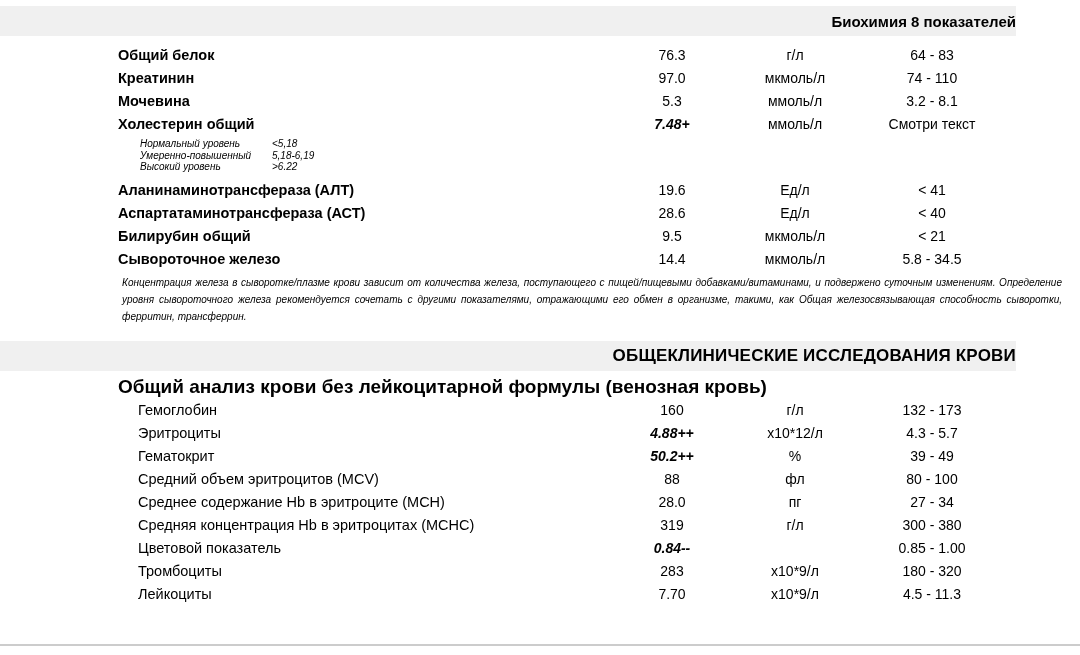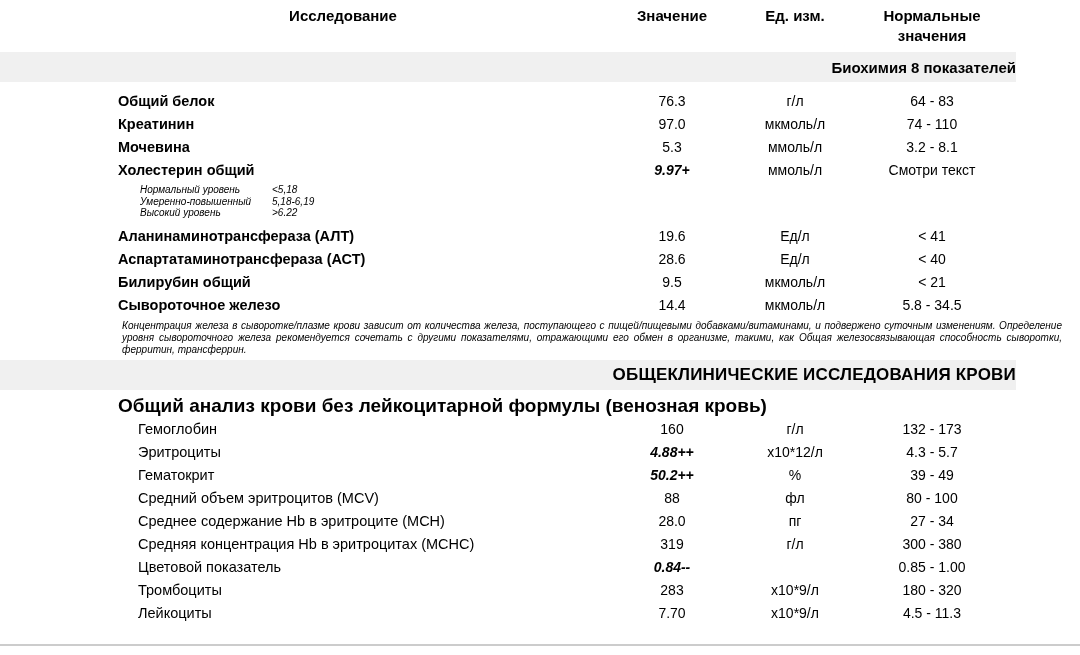--- a/index.html
+++ b/index.html
@@ -61,46 +61,40 @@
   
   .note-table{
     margin:3px 0 6px 140px;
     font-style:italic;
     font-size:10px;
     line-height:11.5px;
   }
   .note-row{display:flex;}
   .note-label{width:132px;flex:0 0 132px;}
   .note-text{
-    margin:3px 0 4px 122px;
+    margin:3px 0 16px 122px;
     width:940px;
     font-style:italic;
     font-size:10px;
-    line-height:12px;
+    line-height:17px;
     text-align:justify;
   }
   
   .bottom-rule{
     position:absolute;
     left:0;top:644px;
     width:1080px;height:2px;
     background:#cccccc;
   }
 </style>
 </head>
 <body>
 
 <div class="page">
 
-  <div class="thead">
-    <div class="h name">Исследование</div>
-    <div class="h val">Значение</div>
-    <div class="h unit">Ед. изм.</div>
-    <div class="h norm">Нормальные значения</div>
-  </div>
 
   <div id="sections">
       <div class="band sub">
         <span class="band-title">Биохимия 8 показателей</span>
       </div>
       <div class="row">
         <div class="cell name bold">Общий белок</div>
         <div class="cell val">76.3</div>
         <div class="cell unit">г/л</div>
         <div class="cell norm">64 - 83</div>
@@ -112,21 +106,21 @@
         <div class="cell norm">74 - 110</div>
       </div>
       <div class="row">
         <div class="cell name bold">Мочевина</div>
         <div class="cell val">5.3</div>
         <div class="cell unit">ммоль/л</div>
         <div class="cell norm">3.2 - 8.1</div>
       </div>
       <div class="row">
         <div class="cell name bold">Холестерин общий</div>
-        <div class="cell val flag">9.97+</div>
+        <div class="cell val flag">7.48+</div>
         <div class="cell unit">ммоль/л</div>
         <div class="cell norm">Смотри текст</div>
       </div>
       <div class="note-table">
         <div class="note-row">
           <span class="note-label">Нормальный уровень</span>
           <span class="note-value">&lt;5,18</span>
         </div>
         <div class="note-row">
           <span class="note-label">Умеренно-повышенный</span>

